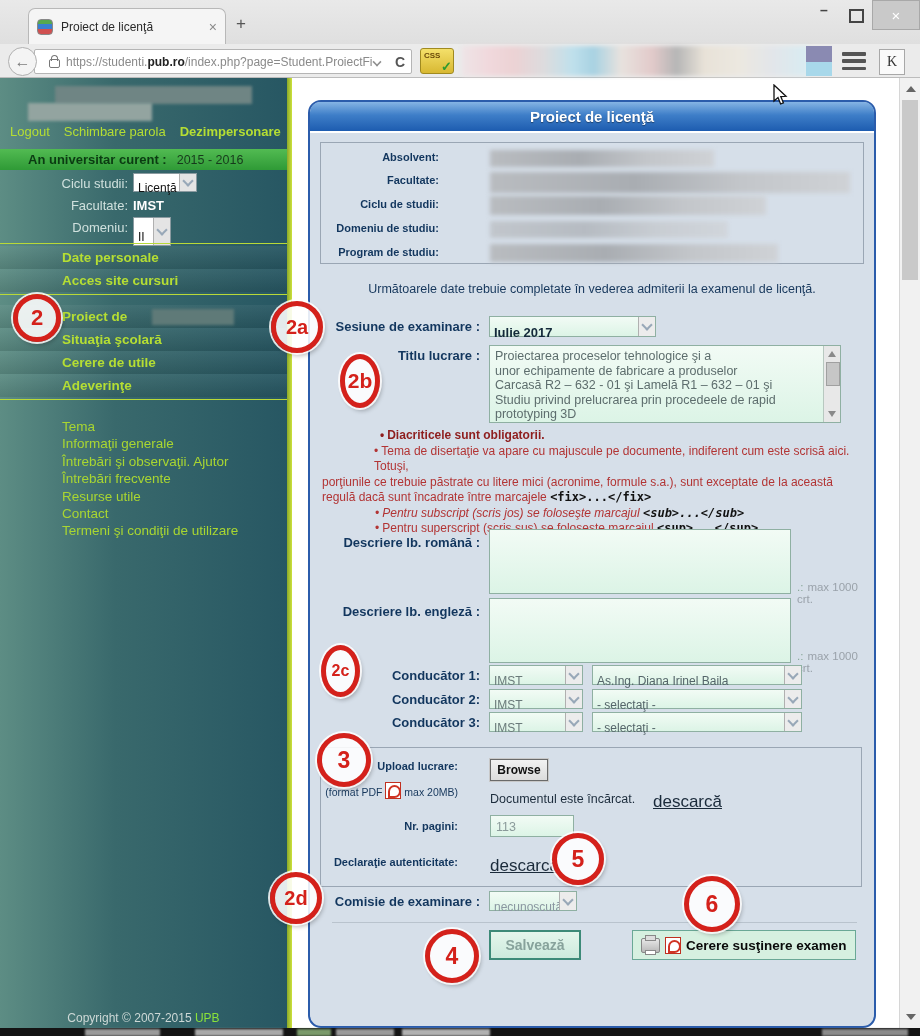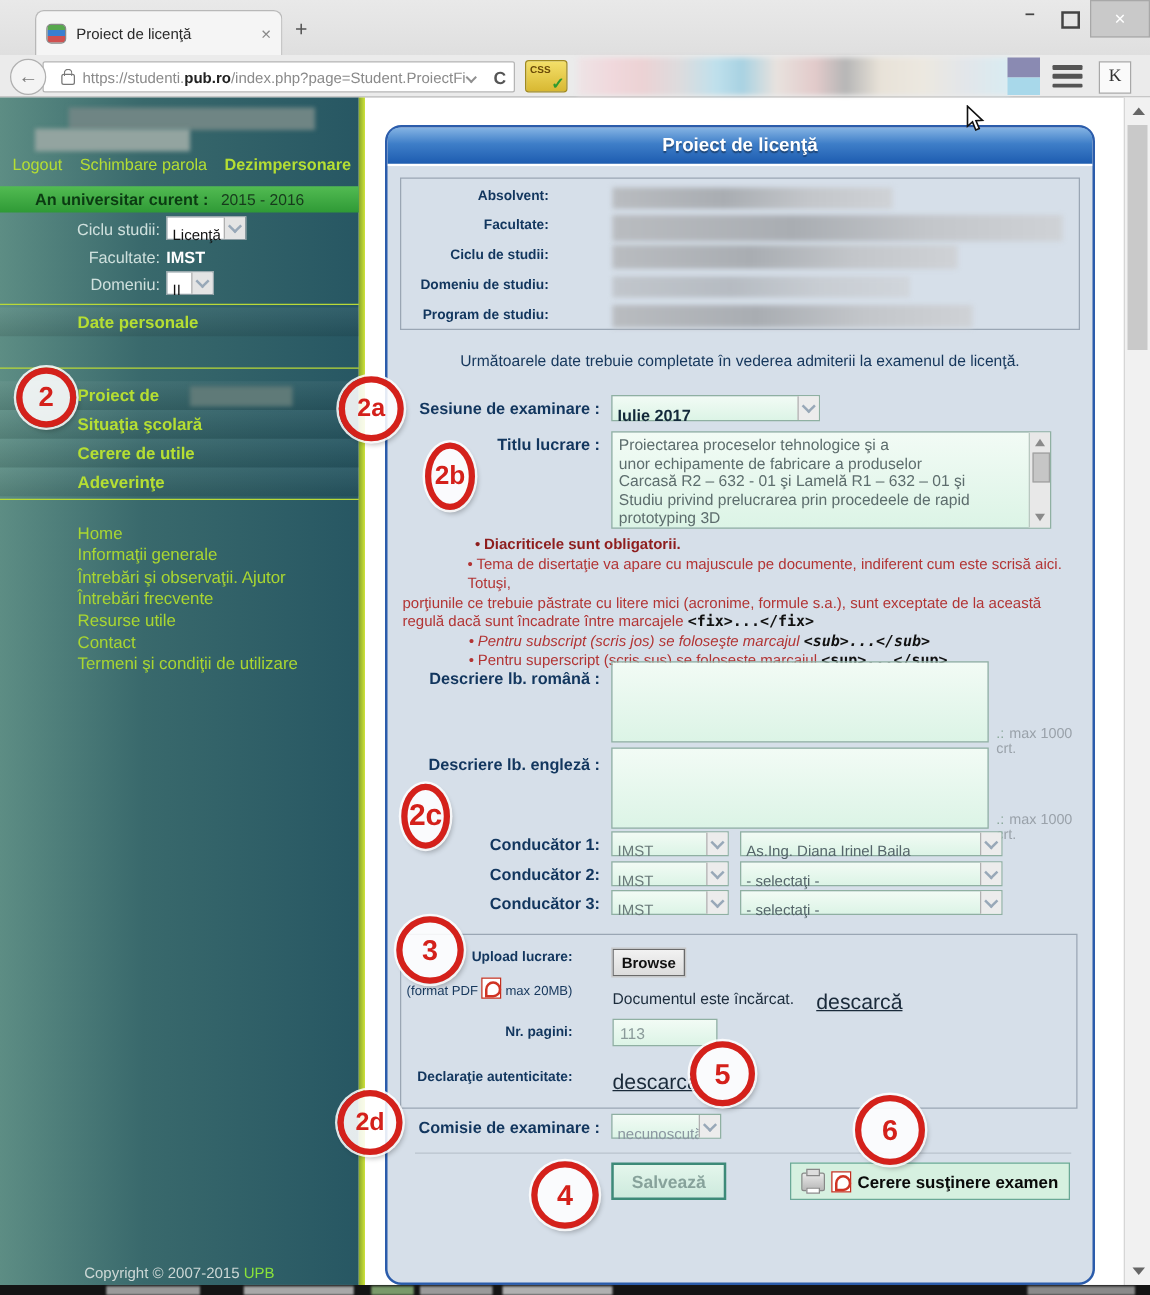--- a/index.html
+++ b/index.html
@@ -156,39 +156,40 @@
   <div class="abs sb-label" style="left:0px;top:176px;width:128px;text-align:right;">Ciclu studii:</div>
   <div class="abs fakesel" style="left:133px;top:173px;width:64px;height:19px;font-size:12px;color:#111;">
     <span class="val">Licenţă</span>
       <span class="arrowbox">
         <span class="chev" style="margin-top:-3px;"></span>
       </span>
   </div>
   <div class="abs sb-label" style="left:0px;top:198px;width:128px;text-align:right;">Facultate:</div>
   <div class="abs" style="left:133px;top:198px;font-weight:bold;font-size:13px;color:#fff;">IMST</div>
   <div class="abs sb-label" style="left:0px;top:220px;width:128px;text-align:right;">Domeniu:</div>
-  <div class="abs fakesel" style="left:133px;top:217px;width:38px;height:19px;font-size:12px;color:#111;">
+  <div class="abs fakesel" style="left:133px;top:217px;width:38px;height:29px;font-size:12px;color:#111;">
     <span class="val">II</span>
       <span class="arrowbox">
         <span class="chev" style="margin-top:-3px;"></span>
       </span>
   </div>
 
   <div class="abs sbsep" style="top:243px;"></div>
   <div class="abs menurow" style="top:246px;">Date personale</div>
+  <div class="abs menurow" style="top:269px;">Acces site cursuri</div>
   <div class="abs sbsep" style="top:294px;"></div>
   <div class="abs menurow" style="top:305px;">Proiect de</div>
   <div class="abs blk" style="left:152px;top:309px;width:82px;height:16px;background:#5f7a78;"></div>
   <div class="abs menurow" style="top:328px;">Situaţia şcolară</div>
   <div class="abs menurow" style="top:351px;">Cerere de utile</div>
   <div class="abs menurow" style="top:374px;">Adeverinţe</div>
   <div class="abs sbsep" style="top:399px;"></div>
 
   <div class="abs" style="left:62px;top:418px;width:220px;">
-    <span class="botlink">Home</span>
+    <span class="botlink">Tema</span>
     <span class="botlink">Informaţii generale</span>
     <span class="botlink">Întrebări şi observaţii. Ajutor</span>
     <span class="botlink">Întrebări frecvente</span>
     <span class="botlink">Resurse utile</span>
     <span class="botlink">Contact</span>
     <span class="botlink">Termeni şi condiţii de utilizare</span>
   </div>
 
   <div class="abs" style="left:0;top:1011px;width:287px;text-align:center;font-size:12px;color:#cdd8d6;">
     <span>Copyright © 2007-2015</span>
@@ -344,21 +345,21 @@
 
   <div class="circle" style="left:13px;top:294px;width:48px;height:48px;font-size:22px;">
       <span>2</span>
     </div>
   <div class="circle" style="left:271px;top:301px;width:52px;height:52px;font-size:20px;">
       <span>2a</span>
     </div>
   <div class="circle" style="left:340px;top:354px;width:40px;height:54px;font-size:21px;">
       <span>2b</span>
     </div>
-  <div class="circle" style="left:321px;top:627px;width:39px;height:52px;font-size:24px;">
+  <div class="circle" style="left:321px;top:645px;width:39px;height:52px;font-size:16px;">
       <span>2c</span>
     </div>
   <div class="circle" style="left:317px;top:733px;width:54px;height:54px;font-size:23px;">
       <span>3</span>
     </div>
   <div class="circle" style="left:552px;top:833px;width:52px;height:52px;font-size:23px;">
       <span>5</span>
     </div>
   <div class="circle" style="left:270px;top:872px;width:52px;height:52px;font-size:20px;">
       <span>2d</span>

